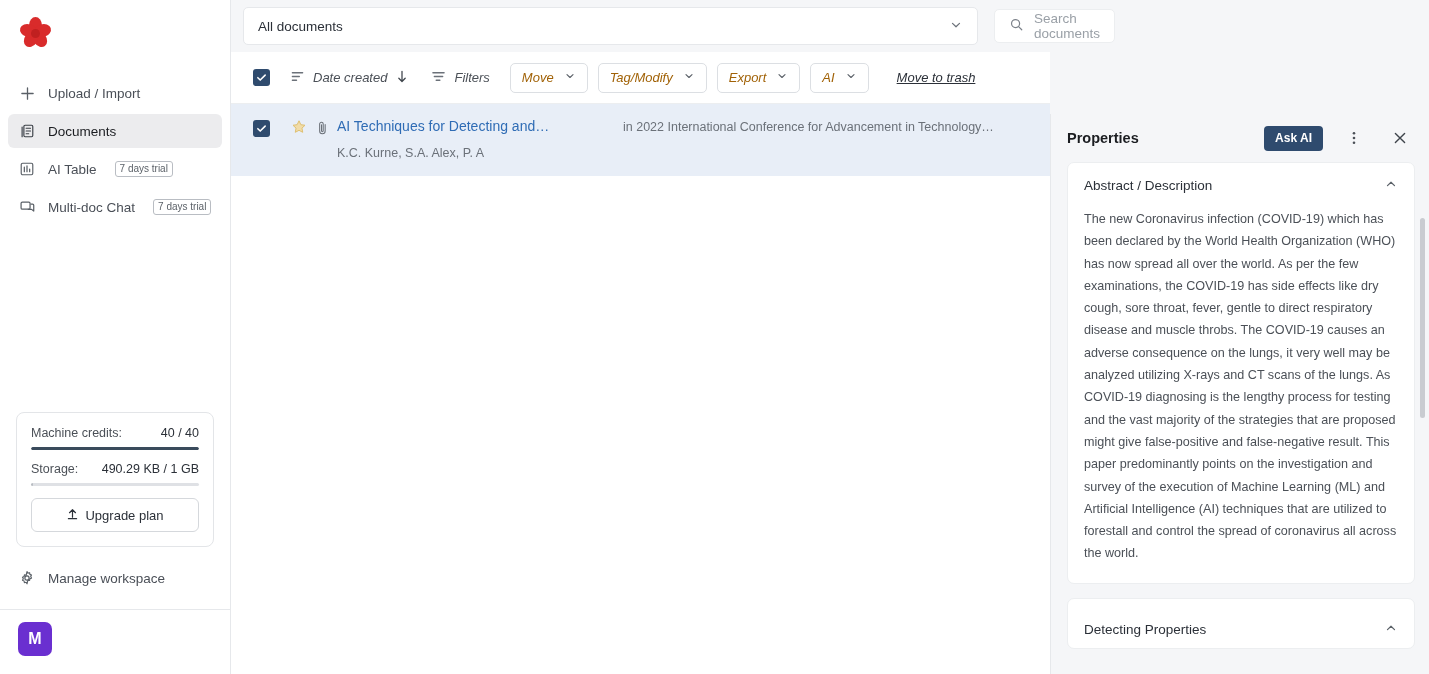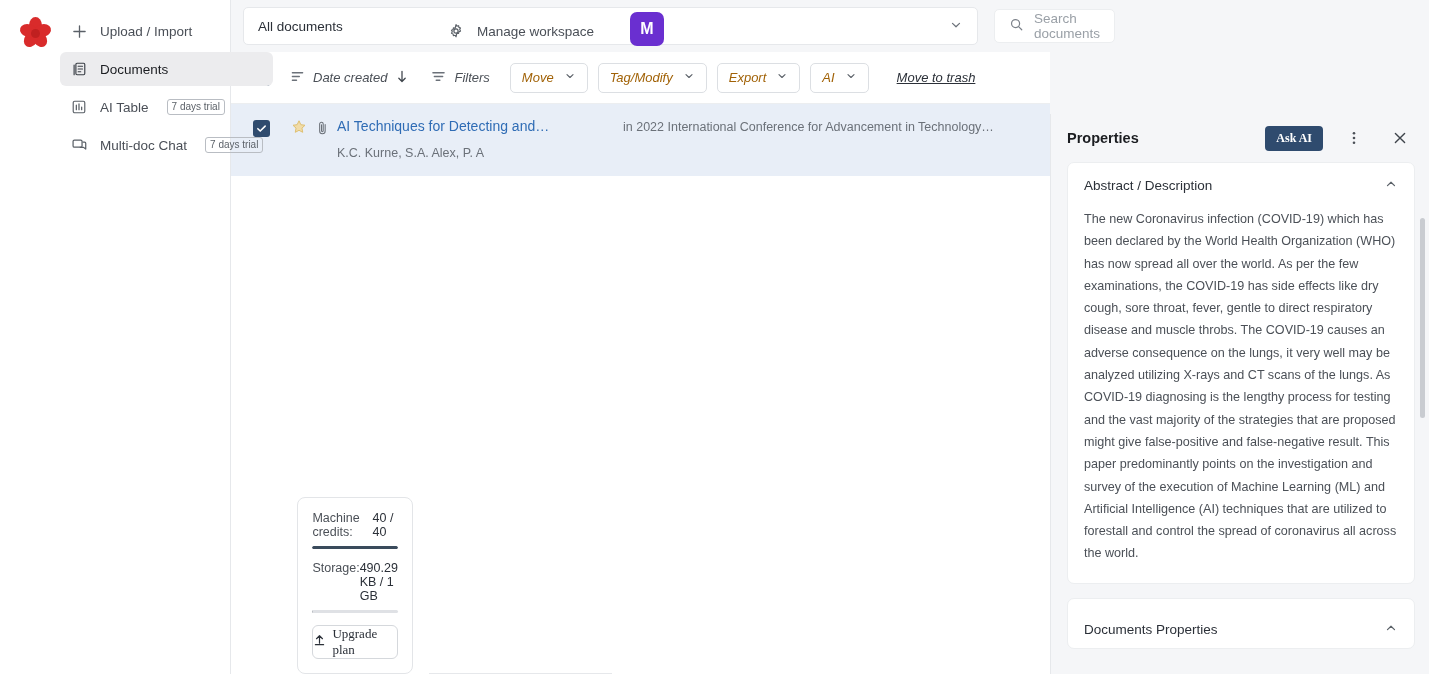--- a/index.html
+++ b/index.html
@@ -9,21 +9,21 @@
     background: #ffffff;
     overflow: hidden;
   }
   .app { display: flex; width: 1429px; height: 674px; background: #f5f6f8; }
 
   
   .sidebar {
     width: 231px; height: 674px; flex: 0 0 231px;
     background: #ffffff;
     border-right: 1px solid #e6e8eb;
-    display: flex; flex-direction: row;
+    display: flex; flex-direction: column;
     position: relative;
   }
   .logo-wrap { padding: 16px 0 0 18px; height: 62px; }
   .logo { width: 34px; height: 34px; position: relative; }
   .petal {
     position: absolute; width: 13px; height: 17px;
     background: #d92b2b; border-radius: 50% 50% 50% 50%;
     left: 10.5px; top: 1px;
     transform-origin: 50% 16px;
   }
@@ -65,21 +65,21 @@
     font-size: 12.5px; color: #4b5057;
   }
   .credit-row .val { color: #2b3038; font-weight: 500; }
   .bar { height: 3px; border-radius: 2px; background: #dfe1e5; margin: 7px 0 12px 0; position: relative; overflow: hidden; }
   .bar > i { display: block; height: 100%; background: #3a4b5c; border-radius: 2px; }
   .bar.storage > i { background: #b8bcc2; }
   .upgrade-btn {
     margin-top: 4px; width: 100%; height: 34px;
     border: 1px solid #d5d8dc; border-radius: 6px; background: #fff;
     display: flex; align-items: center; justify-content: center; gap: 6px;
-    font-size: 13px; color: #2b3038; cursor: pointer; font-family: Liberation Serif, serif;
+    font-size: 13px; color: #2b3038; cursor: pointer;
   }
 
   .bottom-links { padding: 14px 8px 10px 8px; border-bottom: 1px solid #e6e8eb; }
   .avatar-row { padding: 12px 0 0 18px; height: 64px; }
   .avatar {
     width: 34px; height: 34px; border-radius: 7px; background: #6a2fd0;
     color: #fff; font-size: 16px; font-weight: 600;
     display: flex; align-items: center; justify-content: center;
     cursor: pointer;
   }
@@ -152,21 +152,21 @@
     margin-top: 114px; height: 560px; position: relative;
   }
   .props-head {
     height: 48px; display: flex; align-items: center; gap: 16px;
     padding: 0 14px 0 16px;
   }
   .props-title { font-size: 14.5px; font-weight: 600; color: #1b1d21; flex: 1 1 auto; }
   .ask-ai {
     background: #2f4b6e; color: #fff; font-size: 12px; font-weight: 700;
     border: none; border-radius: 4px; height: 25px; padding: 0 11px; cursor: pointer;
-    font-family: Liberation Serif, serif;
+    font-family: Liberation Sans, sans-serif;
   }
   .icon-btn { width: 30px; height: 30px; display: flex; align-items: center; justify-content: center; color: #4b5057; cursor: pointer; }
   .props-body { flex: 1 1 auto; overflow: hidden; padding: 0 14px 0 16px; position: relative; }
   .card { background: #fff; border-radius: 7px; border: 1px solid #eceef0; margin-bottom: 14px; }
   .card-head {
     display: flex; align-items: center; justify-content: space-between;
     padding: 14px 16px 10px 16px; font-size: 13.5px; color: #2b3038; cursor: pointer;
   }
   .card-body { padding: 4px 16px 18px 16px; }
   .abstract { font-size: 12.6px; line-height: 22.3px; color: #4b5057; }
@@ -432,21 +432,21 @@
               </svg>
           </span>
         </div>
         <div class="card-body">
           <p class="abstract">The new Coronavirus infection (COVID-19) which has been declared by the World Health Organization (WHO) has now spread all over the world. As per the few examinations, the COVID-19 has side effects like dry cough, sore throat, fever, gentle to direct respiratory disease and muscle throbs. The COVID-19 causes an adverse consequence on the lungs, it very well may be analyzed utilizing X-rays and CT scans of the lungs. As COVID-19 diagnosing is the lengthy process for testing and the vast majority of the strategies that are proposed might give false-positive and false-negative result. This paper predominantly points on the investigation and survey of the execution of Machine Learning (ML) and Artificial Intelligence (AI) techniques that are utilized to forestall and control the spread of coronavirus all across the world.</p>
         </div>
       </div>
 
       <div class="card">
         <div class="card-head" style="padding-top:22px">
-          <span>Documents Properties</span>
+          <span>Detecting Properties</span>
           <span>
             <svg width="14" height="14" viewBox="0 0 16 16">
                 <path d="M4 9.8L8 6l4 3.8" fill="none" stroke="#5a6067" stroke-width="1.4" stroke-linecap="round" stroke-linejoin="round"></path>
               </svg>
           </span>
         </div>
       </div>
 
       <div class="scrollbar">
           <i></i>

